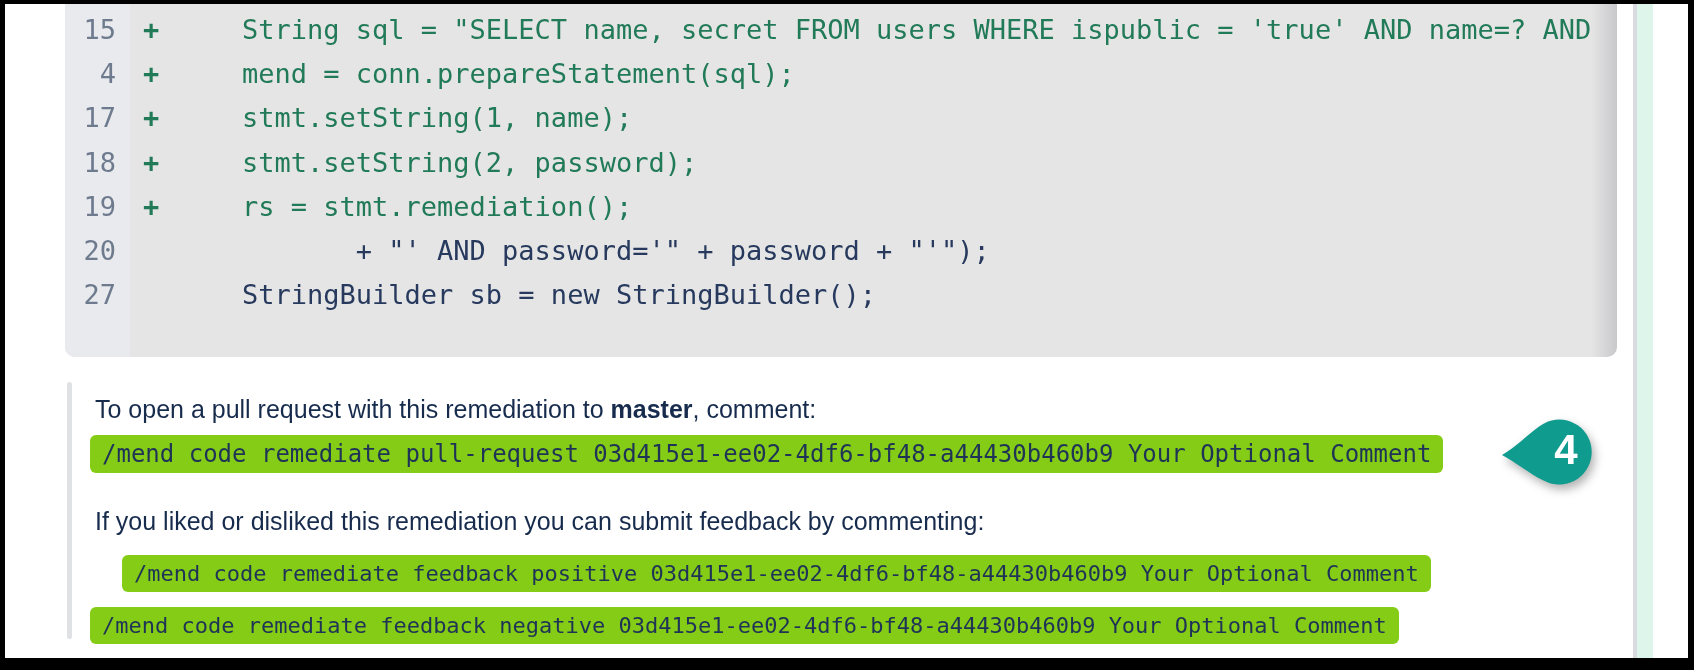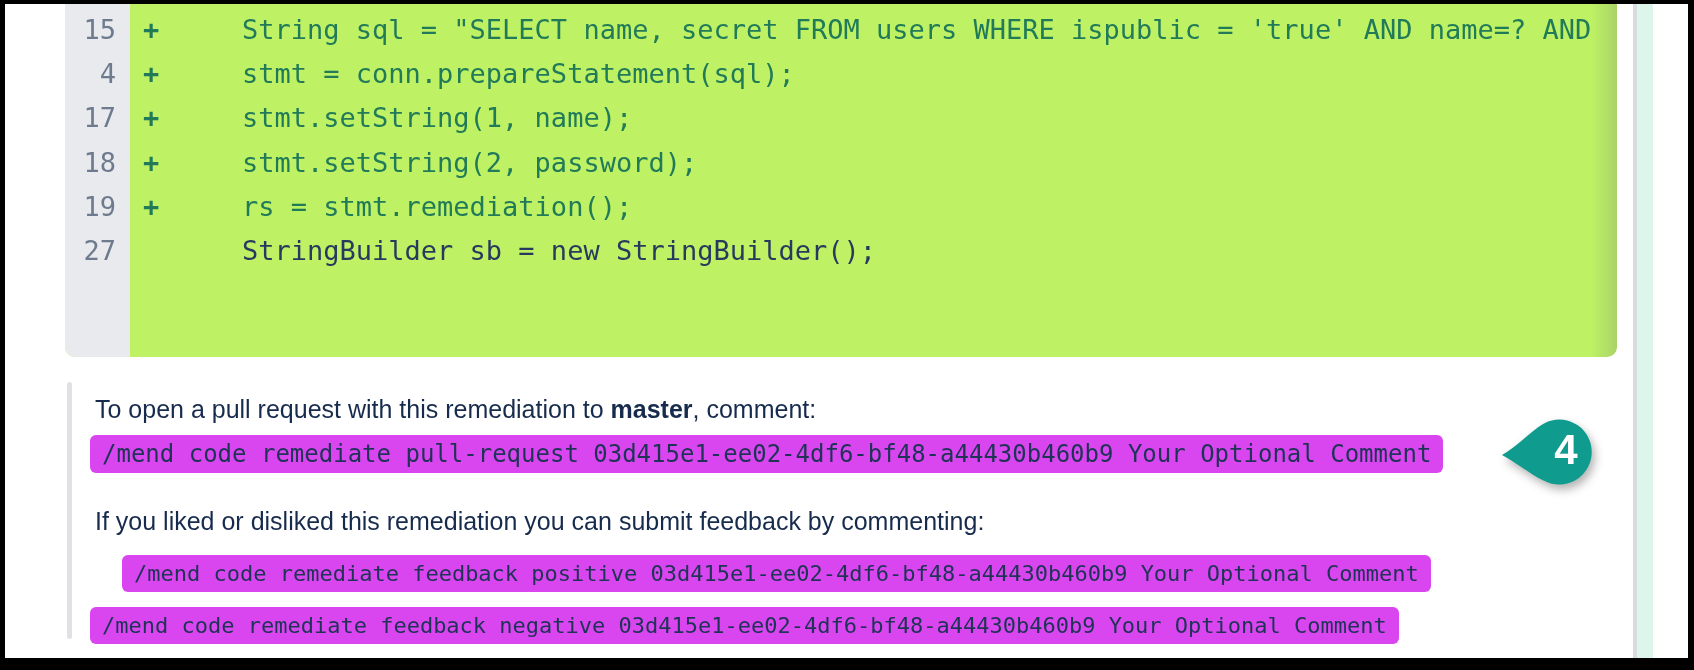--- a/index.html
+++ b/index.html
@@ -9,21 +9,21 @@
     box-sizing:border-box;
     background:#ffffff;
     border-style:solid;border-color:#000;
     border-width:4px 6px 12px 5px;
     overflow:hidden;
     font-family:"Liberation Sans",sans-serif;
   }
   
   .diff{
     position:absolute;left:60px;top:0;width:1552px;height:353px;
-    background:#bef264;
+    background:#e5e5e5;
     border-radius:0 0 10px 10px;
     overflow:hidden;
   }
   .gutter-bg{
     position:absolute;left:0;top:0;bottom:0;width:65px;
     background:#e8eaed;
   }
   .diff-rows{position:absolute;left:0;top:4px;right:0;}
   .diff-row{display:flex;height:44.2px;align-items:center;
     font-family:"DejaVu Sans Mono","Liberation Mono",monospace;
@@ -49,21 +49,21 @@
   .para{
     position:absolute;left:90px;margin:0;
     font-size:25px;line-height:34px;color:#172b4d;
   }
   .para.p1{top:388px;}
   .para.p2{top:500px;}
   .para strong{font-weight:bold;}
   .cmd{
     position:absolute;left:85px;display:inline-block;
     font-family:"DejaVu Sans Mono","Liberation Mono",monospace;
-    color:#1f3357;background:#d946ef;border-radius:6px;
+    color:#1f3357;background:#84cc16;border-radius:6px;
     padding:0 12px;white-space:pre;
   }
   .cmd.pr{top:431px;height:38px;line-height:38px;font-size:24px;}
   .cmd.fb{height:37px;line-height:37px;font-size:22px;}
   .cmd.fb.pos{top:551px;margin-left:32px;}
   .cmd.fb.neg{top:603px;}
   
   .badge{position:absolute;left:1493px;top:409px;width:107px;height:78px;}
   .badge svg{position:absolute;left:0;top:0;
     filter:drop-shadow(3px 5px 5px rgba(0,0,0,0.30));}
@@ -87,36 +87,41 @@
     <div class="gutter-bg"></div>
     <div class="diff-rows" id="diff-rows">
         <div class="diff-row added">
     <div class="gutter">15</div>
     <div class="marker">+</div>
     <pre class="code">    String sql = "SELECT name, secret FROM users WHERE ispublic = 'true' AND name=? AND</pre>
   </div>
         <div class="diff-row added">
     <div class="gutter">4</div>
     <div class="marker">+</div>
-    <pre class="code">    stmt = conn.prepareStatement(sql);</pre>
+    <pre class="code">    mend = conn.prepareStatement(sql);</pre>
   </div>
         <div class="diff-row added">
     <div class="gutter">17</div>
     <div class="marker">+</div>
     <pre class="code">    stmt.setString(1, name);</pre>
   </div>
         <div class="diff-row added">
     <div class="gutter">18</div>
     <div class="marker">+</div>
     <pre class="code">    stmt.setString(2, password);</pre>
   </div>
         <div class="diff-row added">
     <div class="gutter">19</div>
     <div class="marker">+</div>
     <pre class="code">    rs = stmt.remediation();</pre>
+  </div>
+        <div class="diff-row context">
+    <div class="gutter">20</div>
+    <div class="marker"></div>
+    <pre class="code">           + "' AND password='" + password + "'");</pre>
   </div>
         <div class="diff-row context">
     <div class="gutter">27</div>
     <div class="marker"></div>
     <pre class="code">    StringBuilder sb = new StringBuilder();</pre>
   </div>
       </div>
     <div class="scroll-shadow"></div>
   </div>
 

